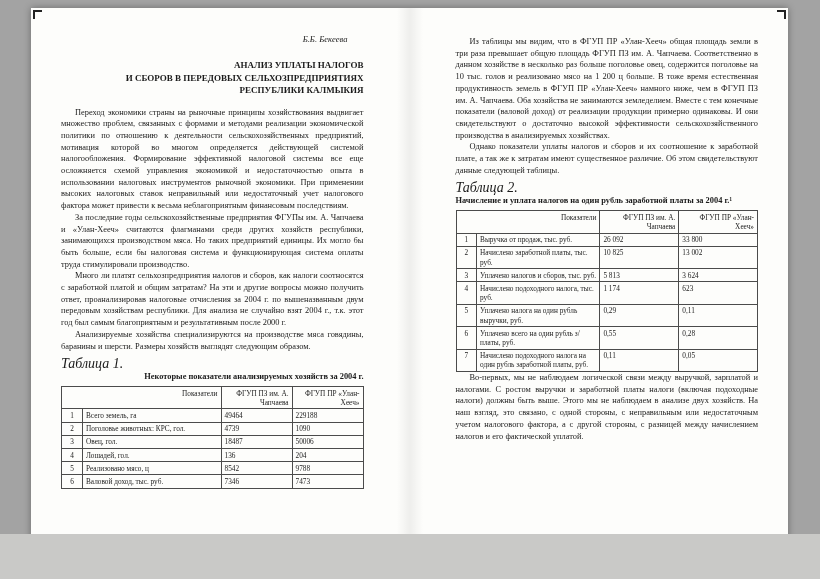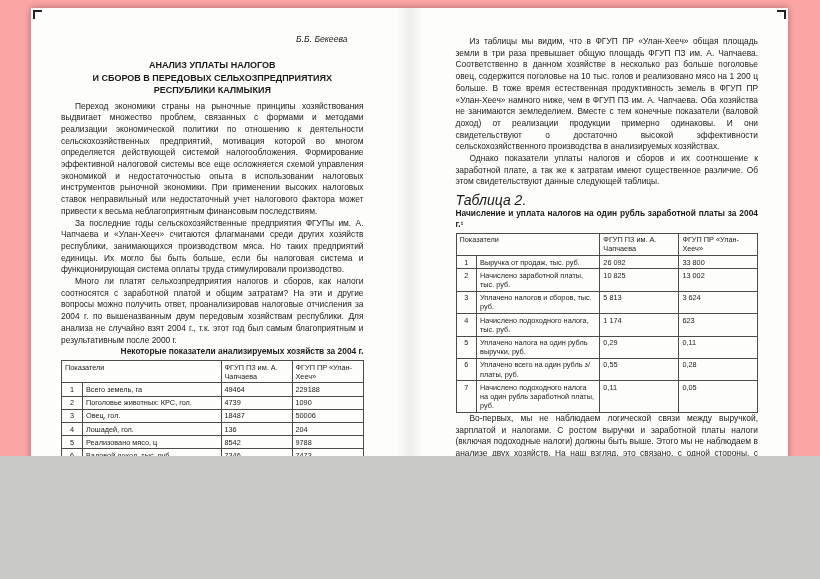--- a/index.html
+++ b/index.html
@@ -1,40 +1,40 @@
 <!DOCTYPE html>
 <html><head>
 <meta charset="utf-8">
 <style>
   html,body{margin:0;padding:0;background:#c9c9c7;}
-  .canvas{position:relative;width:820px;height:456px;background:#fca5a5;overflow:hidden;
-          font-family:Liberation Sans, sans-serif;color:#1b1b1b;}
+  .canvas{position:relative;width:820px;height:534px;background:#a3a3a3;overflow:hidden;
+          font-family:Liberation Serif, serif;color:#1b1b1b;}
   .spread{position:absolute;left:31px;top:8px;width:757px;height:563px;background:#fdfdfb;
           box-shadow:0 0 7px rgba(0,0,0,.35);display:flex;}
   .gutter{position:absolute;left:50%;top:0;bottom:0;width:26px;transform:translateX(-50%);
           background:linear-gradient(90deg,rgba(0,0,0,0) 0%,rgba(0,0,0,.06) 50%,rgba(0,0,0,0) 100%);
           pointer-events:none;}
   .mark{position:absolute;width:7px;height:7px;}
   .mark.tl{left:2px;top:2px;border-left:2px solid #222;border-top:2px solid #222;}
   .mark.tr{right:2px;top:2px;border-right:2px solid #222;border-top:2px solid #222;}
   .mark.bl{left:2px;bottom:2px;border-left:2px solid #222;border-bottom:2px solid #222;}
   .mark.br{right:2px;bottom:2px;border-right:2px solid #222;border-bottom:2px solid #222;}
   .page{width:50%;box-sizing:border-box;position:relative;}
   .page.left{padding:26px 46px 0 30px;}
   .page.right{padding:28px 30px 0 46px;}
   .author{text-align:right;font-style:italic;font-size:8.6px;line-height:10px;margin:0 16px 0 0;}
-  .title{text-align:center;font-weight:bold;font-size:9px;line-height:12.5px;margin:15px 0 4px 0;}
+  .title{text-align:right;font-weight:bold;font-size:9px;line-height:12.5px;margin:15px 0 10px 0;}
   p.body{margin:0;text-indent:14px;text-align:justify;font-size:8.4px;line-height:11.7px;}
   .tab-caption{font-style:italic;font-size:14px;line-height:10px;margin:7px 2px 3px 0;}
   .tab-title{font-weight:bold;font-size:8.4px;line-height:10.8px;margin:0 0 3px 0;}
   .tab-title.center{text-align:right;}
   .tab-title.just{text-align:justify;}
   table{width:100%;border-collapse:collapse;font-size:7.3px;line-height:9.2px;color:#1c1c1c;}
   th,td{border:1px solid #4b4b4b;padding:1.5px 3px;vertical-align:top;}
-  th{text-align:left;font-weight:normal;}
+  th{text-align:right;font-weight:normal;}
   td.num{width:14px;text-align:center;}
   td.val{}
   .t1 .col-v{width:64px;}
   .t2 .col-v{width:74px;}
   .t2 td.lbl{width:120px;}
   .pagenum{position:absolute;bottom:9px;font-size:8.8px;}
   .pagenum.pl{left:30px;}
   .pagenum.pr{right:24px;}
   .after-table{margin-top:10px;}
 </style>
@@ -51,21 +51,23 @@
     <div class="page left">
       <div class="author">Б.Б. Бекеева</div>
       <div class="title">
         <div>АНАЛИЗ УПЛАТЫ НАЛОГОВ</div>
         <div>И СБОРОВ В ПЕРЕДОВЫХ СЕЛЬХОЗПРЕДПРИЯТИЯХ</div>
         <div>РЕСПУБЛИКИ КАЛМЫКИЯ</div>
       </div>
       <p class="body">Переход экономики страны на рыночные принципы хозяйствования выдвигает множество проблем, связанных с формами и методами реализации экономической политики по отношению к деятельности сельскохозяйственных предприятий, мотивация которой во многом определяется действующей системой налогообложения. Формирование эффективной налоговой системы все еще осложняется схемой управления экономикой и недостаточностью опыта в использовании налоговых инструментов рыночной экономики. При применении высоких налоговых ставок неправильный или недостаточный учет налогового фактора может привести к весьма неблагоприятным финансовым последствиям.</p>
       <p class="body">За последние годы сельскохозяйственные предприятия ФГУПы им. А. Чапчаева и «Улан-Хееч» считаются флагманами среди других хозяйств республики, занимающихся производством мяса. Но таких предприятий единицы. Их могло бы быть больше, если бы налоговая система и функционирующая система оплаты труда стимулировали производство.</p>
       <p class="body">Много ли платят сельхозпредприятия налогов и сборов, как налоги соотносятся с заработной платой и общим затратам? На эти и другие вопросы можно получить ответ, проанализировав налоговые отчисления за 2004 г. по вышеназванным двум передовым хозяйствам республики. Для анализа не случайно взят 2004 г., т.к. этот год был самым благоприятным и результативным после 2000 г.</p>
+      <p class="body">Анализируемые хозяйства специализируются на производстве мяса говядины, баранины и шерсти. Размеры хозяйств выглядят следующим образом.</p>
 
+      <div class="tab-caption">Таблица 1.</div>
       <div class="tab-title center">Некоторые показатели анализируемых хозяйств за 2004 г.</div>
       <table class="t1">
         <thead>
           <tr>
             <th colspan="2">Показатели</th>
             <th class="col-v">ФГУП ПЗ им. А. Чапчаева</th>
             <th class="col-v">ФГУП ПР «Улан-Хееч»</th>
           </tr>
         </thead>
         <tbody>

